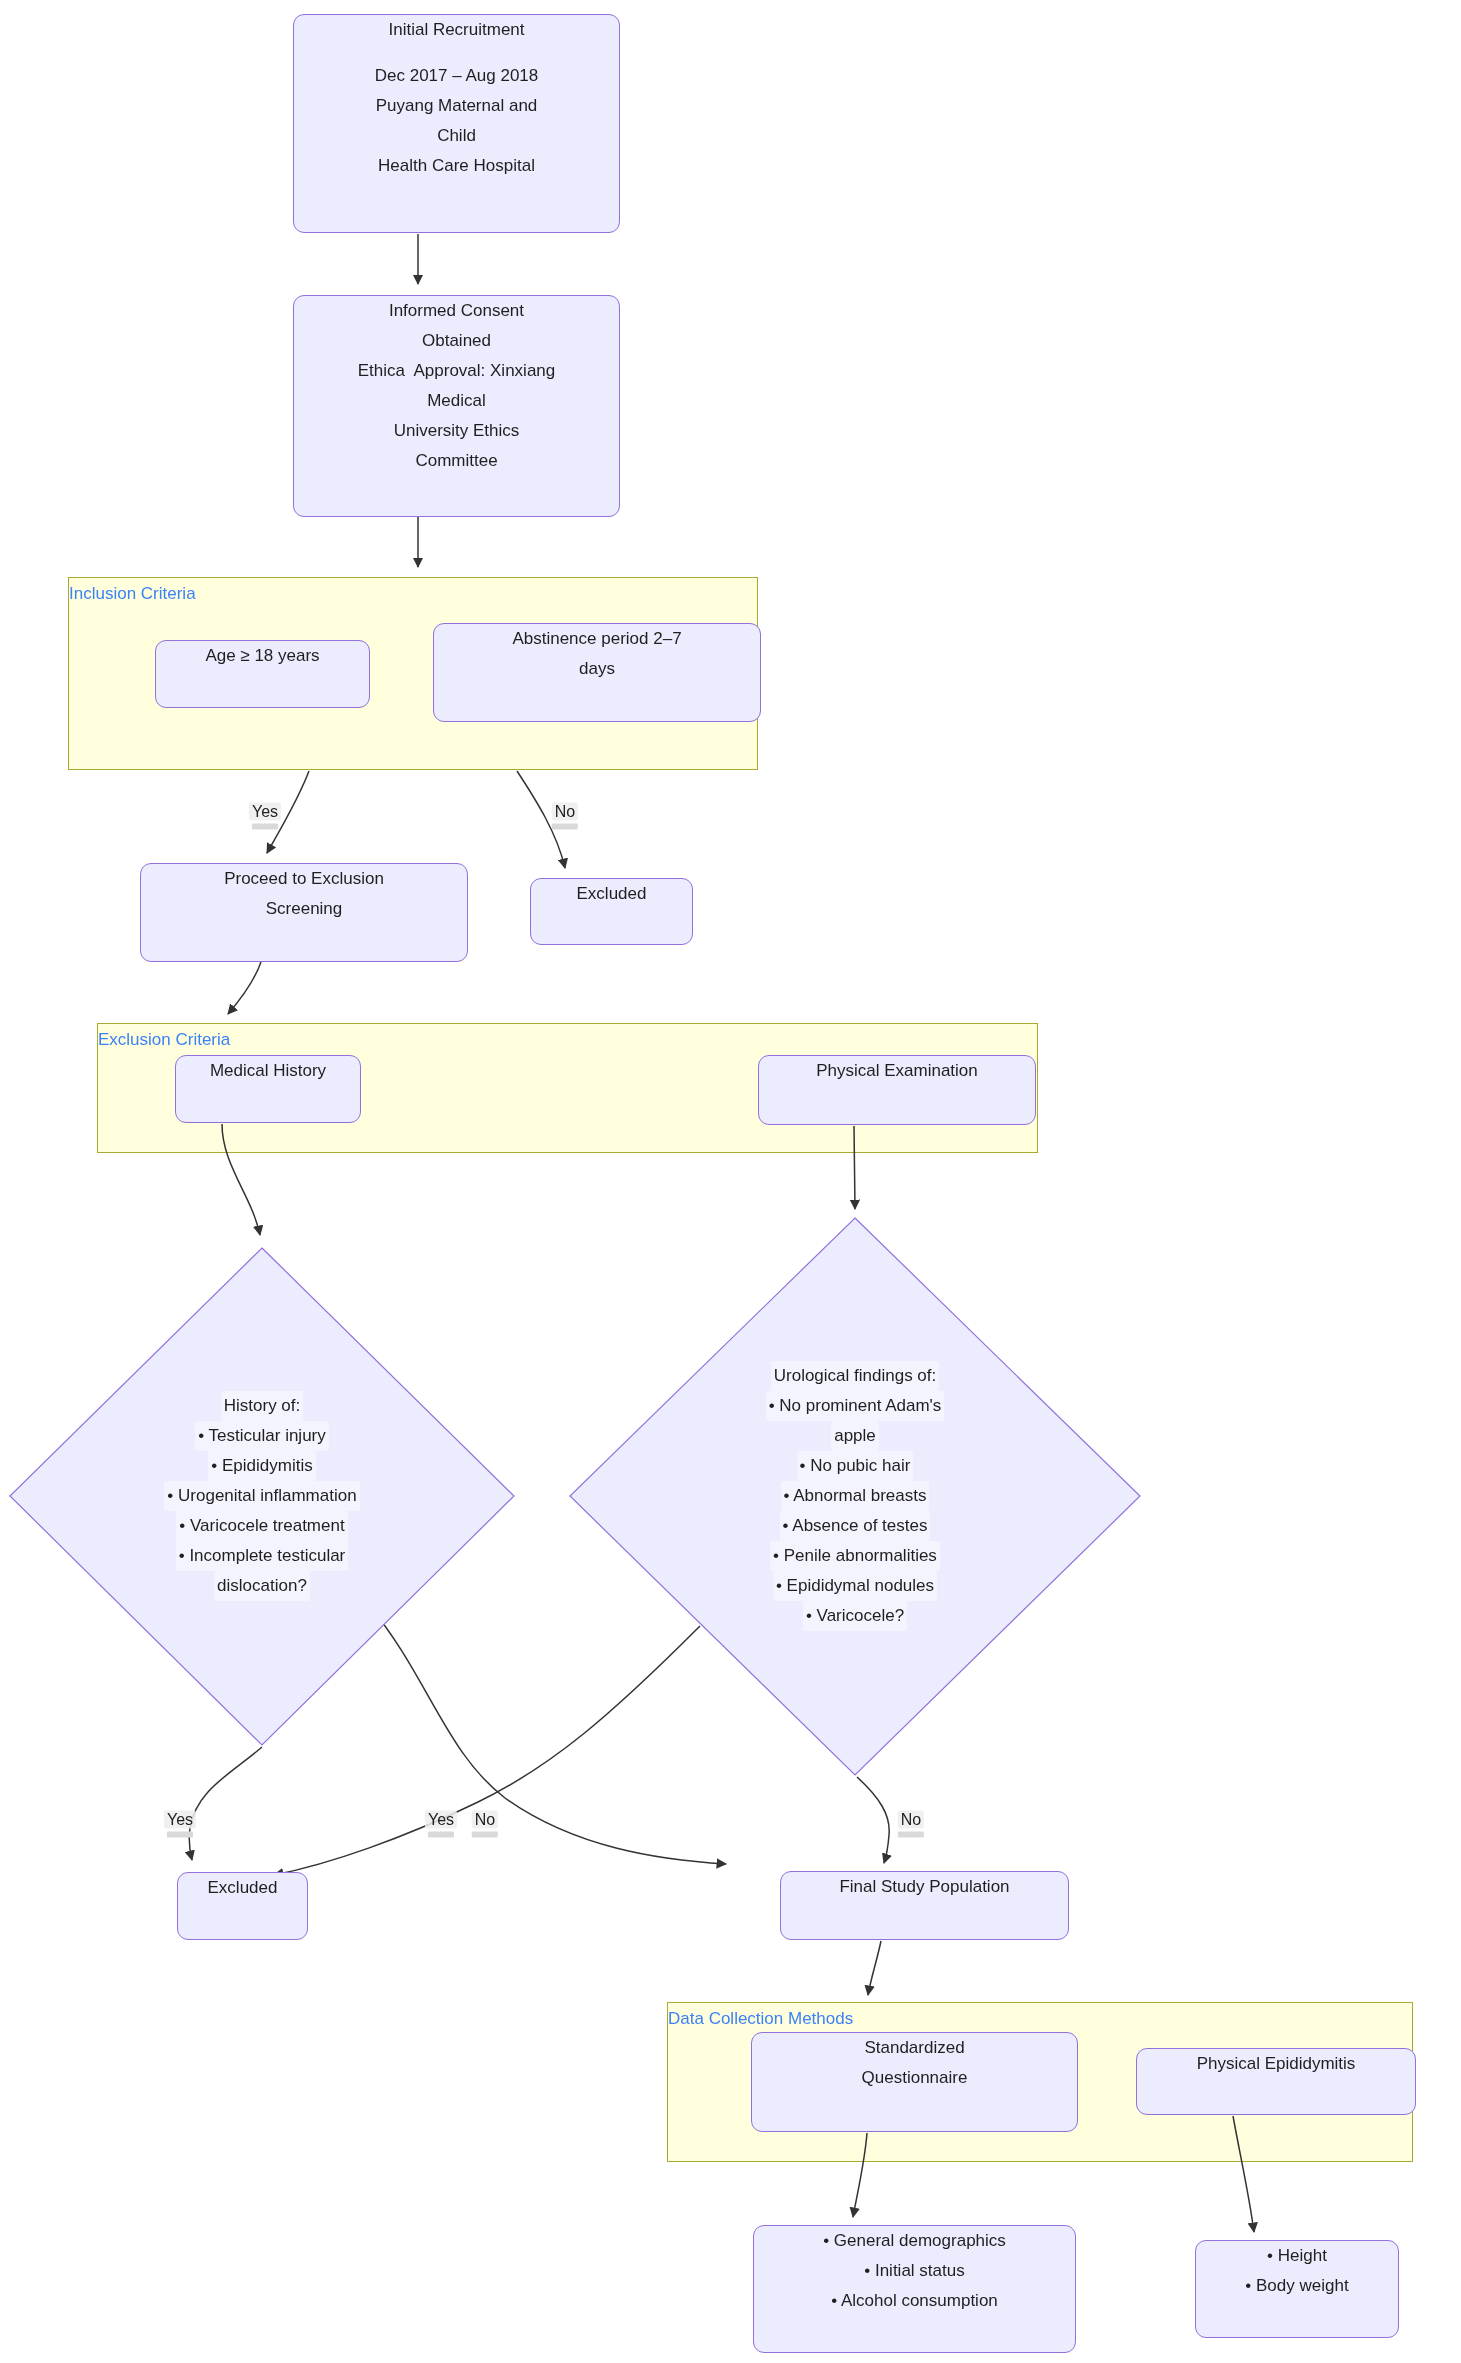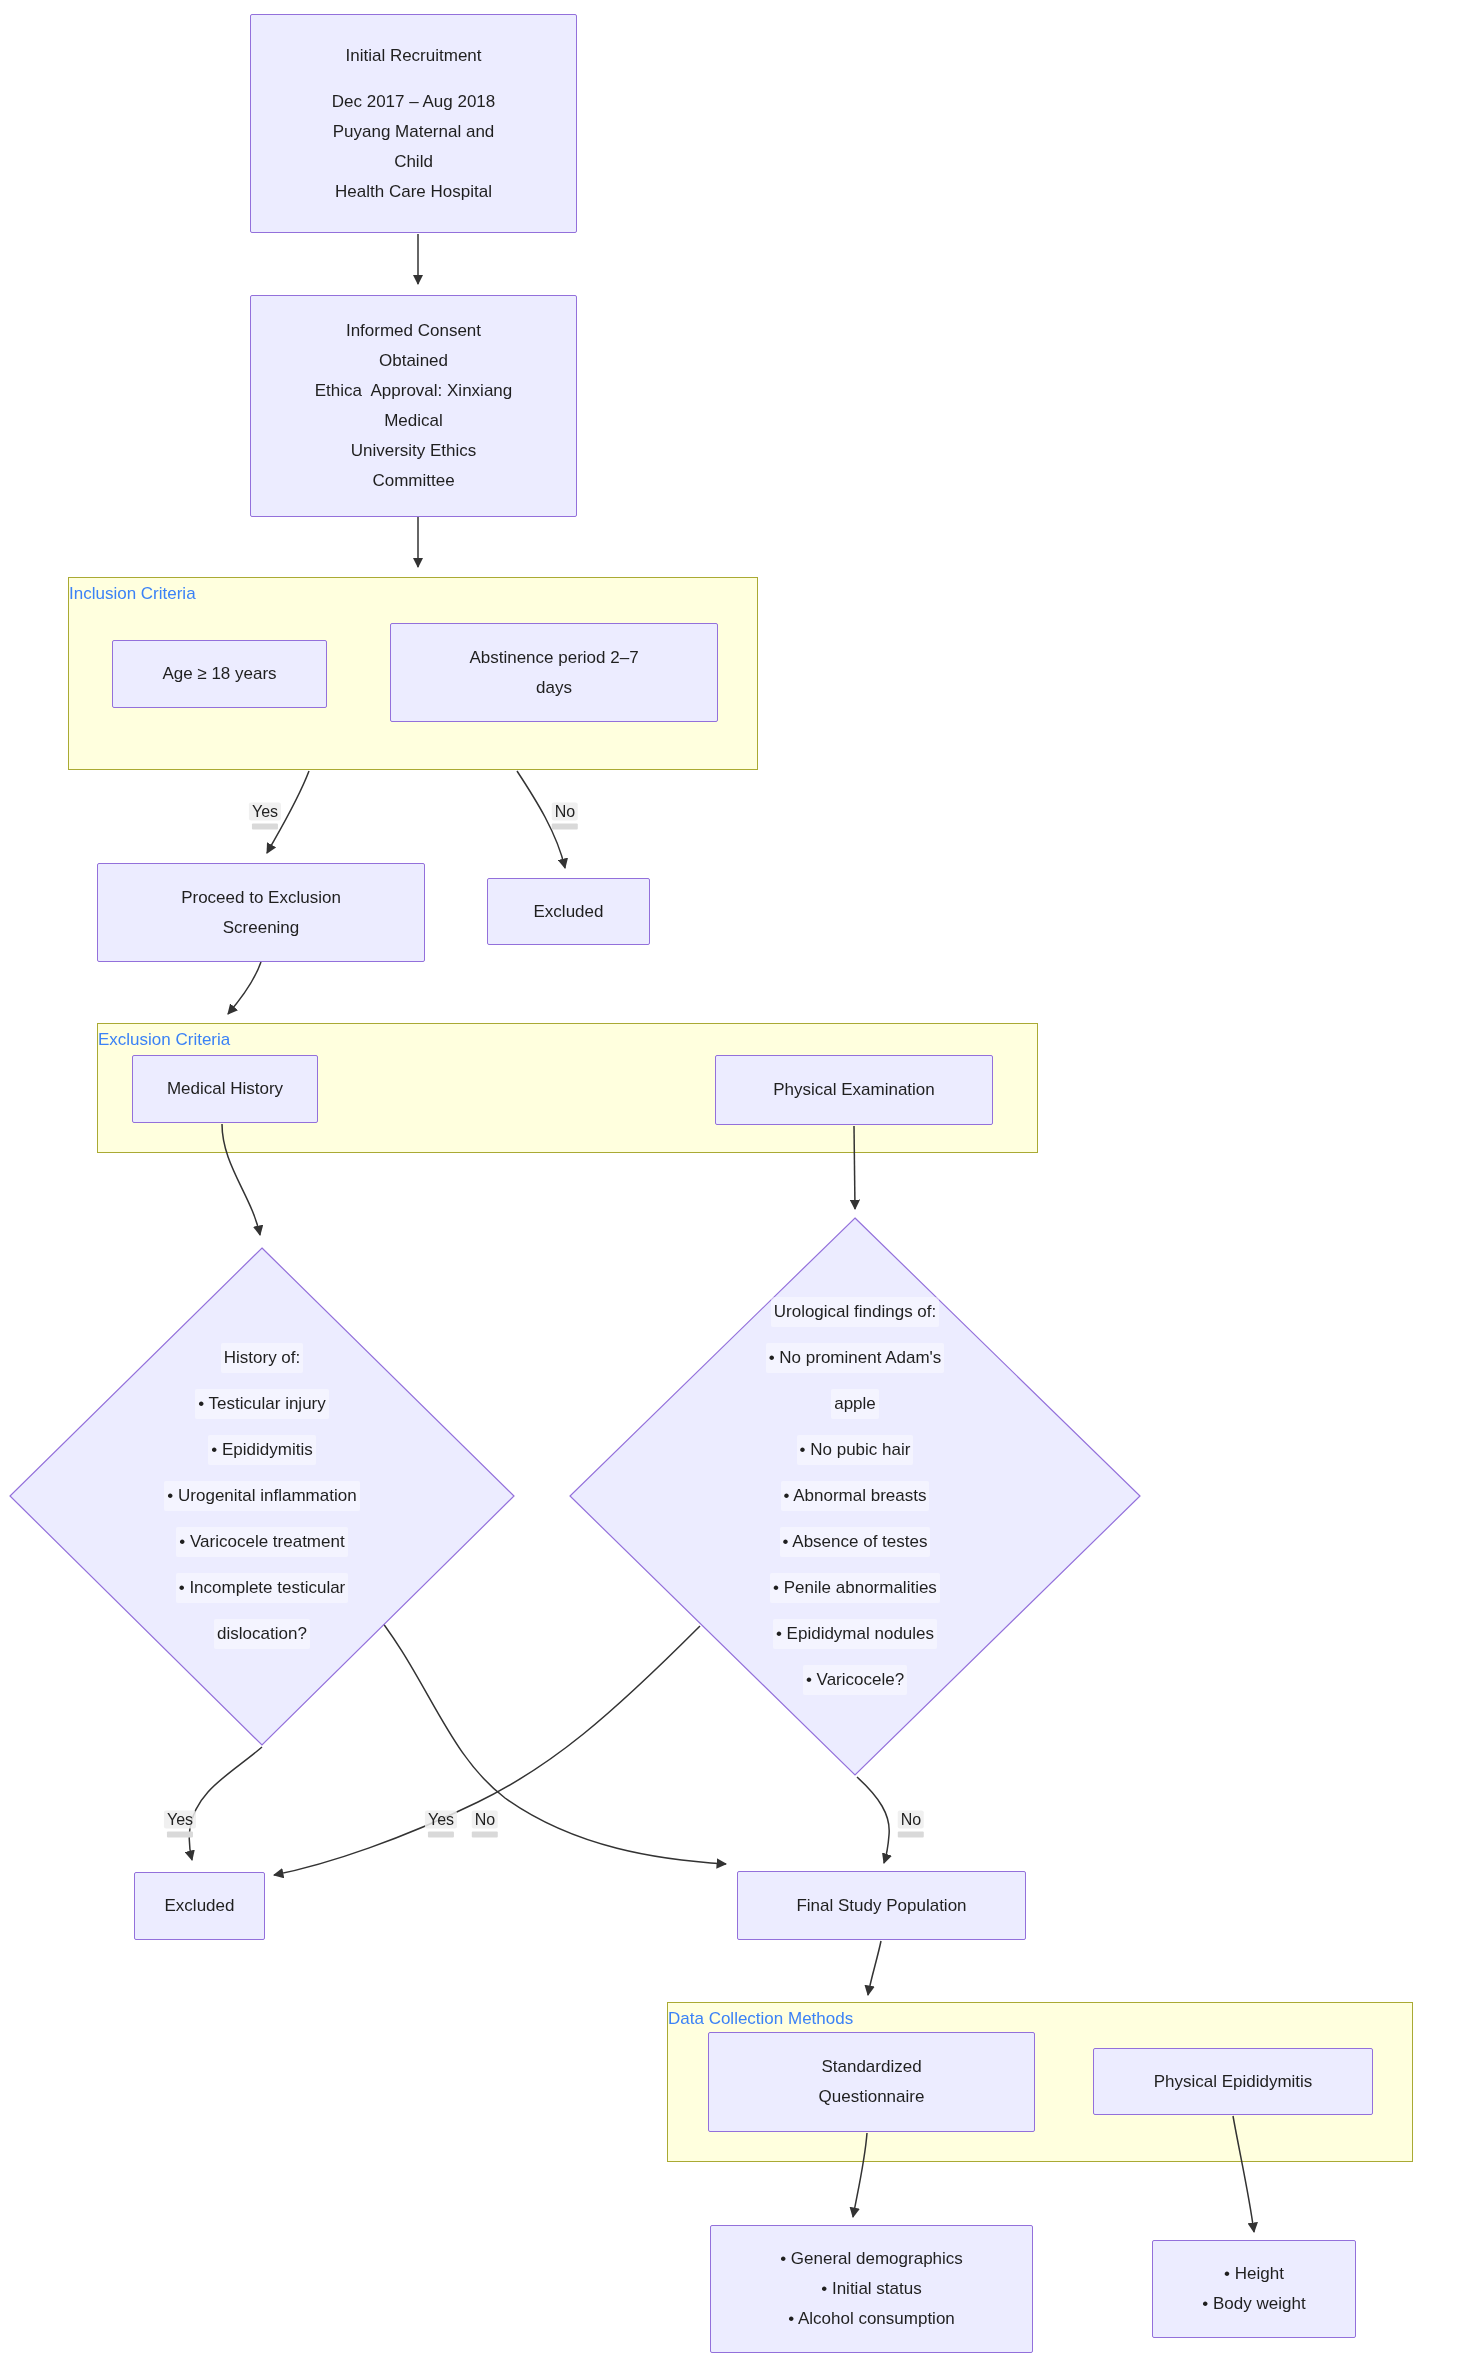--- a/index.html
+++ b/index.html
@@ -13,26 +13,26 @@
   #canvas{position:relative;width:1461px;height:2363px;background:var(--background);overflow:hidden;}
 
   .cluster{position:absolute;background:var(--cluster-fill);border:1px solid var(--cluster-border);z-index:1;}
   .cluster-title{position:absolute;left:0;right:0;top:6px;font-size:17px;color:#3b82f6;z-index:2;}
 
   #edgelayer{position:absolute;left:0;top:0;z-index:3;}
   .edge{fill:none;stroke:var(--edge);stroke-width:1.5px;}
   .arrowhead{fill:var(--edge);stroke:none;}
   .diamond{fill:var(--node-fill);stroke:var(--node-border);stroke-width:1.2px;}
 
-  .node{position:absolute;background:var(--node-fill);border:1px solid var(--node-border);border-radius:2px;
-        display:flex;flex-direction:column;align-items:center;justify-content:center;
-        font-size:17px;line-height:30px;text-align:center;z-index:4;}
+  .node{position:absolute;background:var(--node-fill);border:1px solid var(--node-border);border-radius:11px;
+        display:flex;flex-direction:column;align-items:center;
+        font-size:17px;line-height:30px;text-align:center;z-index:4;margin-left:43px;}
   .nl{white-space:pre;}
   .dtext{position:absolute;display:flex;flex-direction:column;align-items:center;justify-content:center;
-         font-size:17px;line-height:30px;text-align:center;z-index:5;background:none;border:none;gap:16px;}
+         font-size:17px;line-height:30px;text-align:center;z-index:5;background:none;border:none;}
   .dtext .nl{background:rgba(255,255,255,0.45);padding:0 3px;border-radius:2px;}
   #n-initial .nl:first-child{margin-bottom:16px;}
 
   .edge-label{position:absolute;transform:translate(-50%,-50%);display:flex;flex-direction:column;align-items:center;
               font-size:16px;color:#222;z-index:6;}
   .edge-label .lt{background:rgba(237,237,237,0.85);padding:0 3px;border-radius:2px;text-align:right;}
   .edge-label .dash{width:26px;height:6px;background:var(--label-dash);margin-top:3px;border-radius:1px;}
 </style>
 </head>
 <body>

